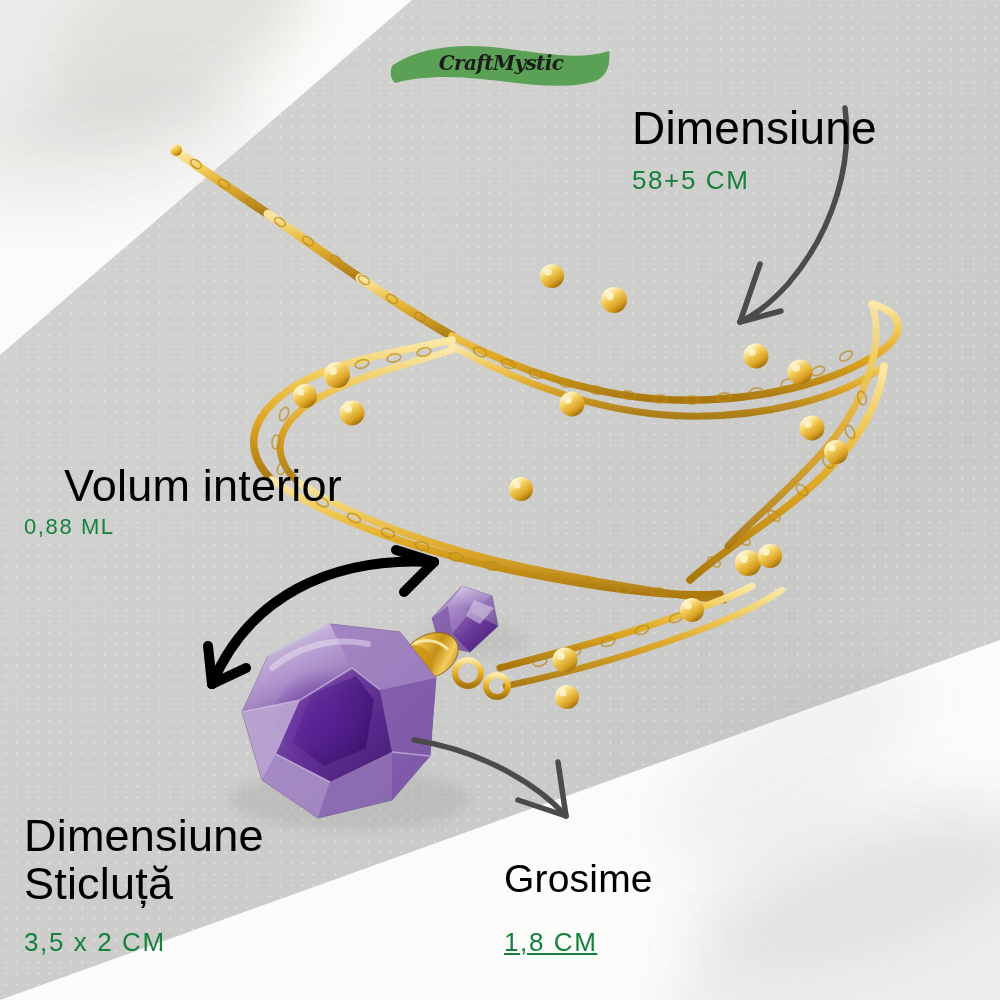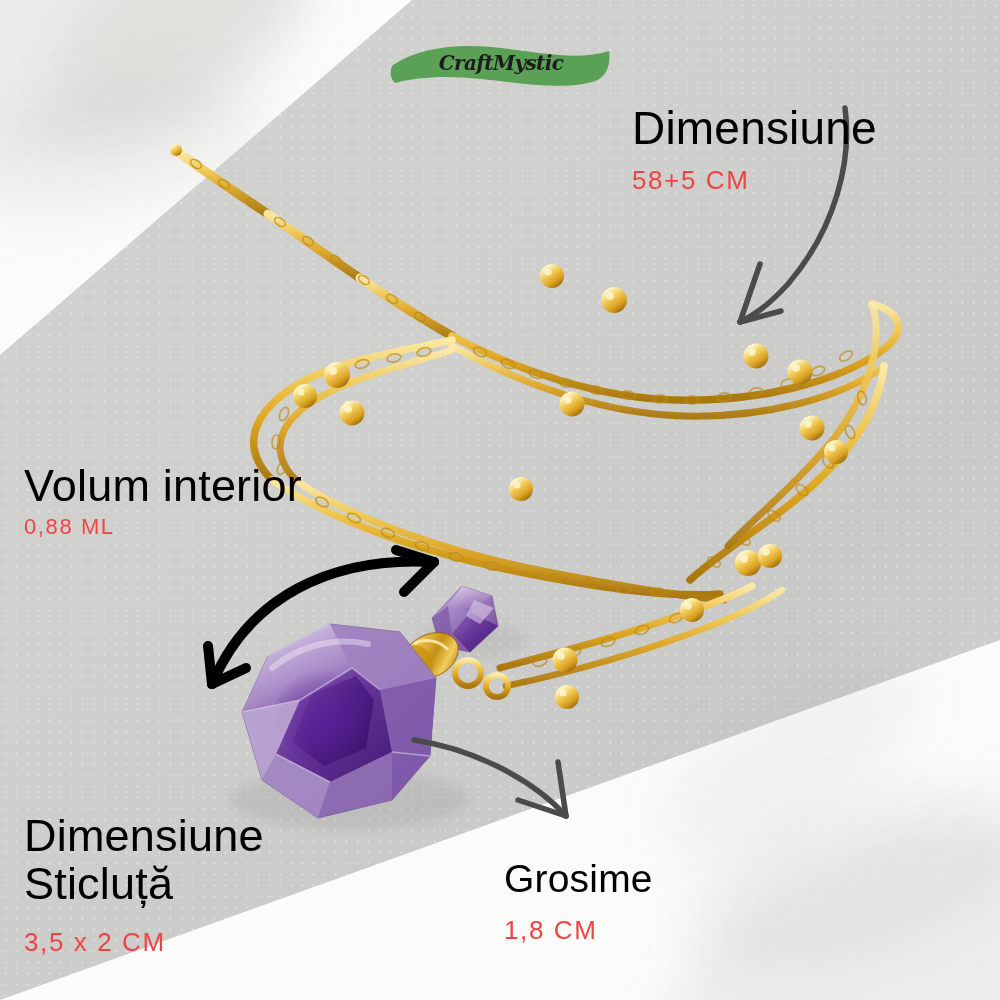--- a/index.html
+++ b/index.html
@@ -56,39 +56,39 @@
   .head{
     font-family:Liberation Sans, sans-serif;
     font-weight:400;
     color:#000000;
     line-height:1.06;
     letter-spacing:.2px;
   }
   .sub{
     font-family:"Liberation Sans",sans-serif;
     font-weight:300;
-    color:#ef4444;
+    color:#15803d;
     letter-spacing:1.6px;
   }
 
   #blk-lant{left:632px;top:104px;width:330px;text-align:left;}
   #blk-lant .head{font-size:46px;}
   #blk-lant .sub{font-size:26px;margin-top:12px;}
 
   #blk-volum{left:24px;top:462px;width:420px;}
-  #blk-volum .head{font-size:45px;}
+  #blk-volum .head{font-size:45px;margin-left:40px;}
   #blk-volum .sub{font-size:22px;margin-top:4px;}
 
   #blk-sticluta{left:24px;top:812px;width:400px;}
   #blk-sticluta .head{font-size:45px;}
   #blk-sticluta .sub{font-size:26px;margin-top:20px;}
 
   #blk-grosime{left:504px;top:858px;width:300px;}
   #blk-grosime .head{font-size:39px;}
-  #blk-grosime .sub{font-size:26px;margin-top:16px;}
+  #blk-grosime .sub{font-size:26px;margin-top:28px;text-decoration:underline;}
 
   svg.overlay{position:absolute;left:0;top:0;width:1000px;height:1000px;overflow:visible;}
   .nosel{user-select:none;}
 </style>
 </head>
 <body>
 
 <div id="stage">
 
   <div class="bg-base"></div>

